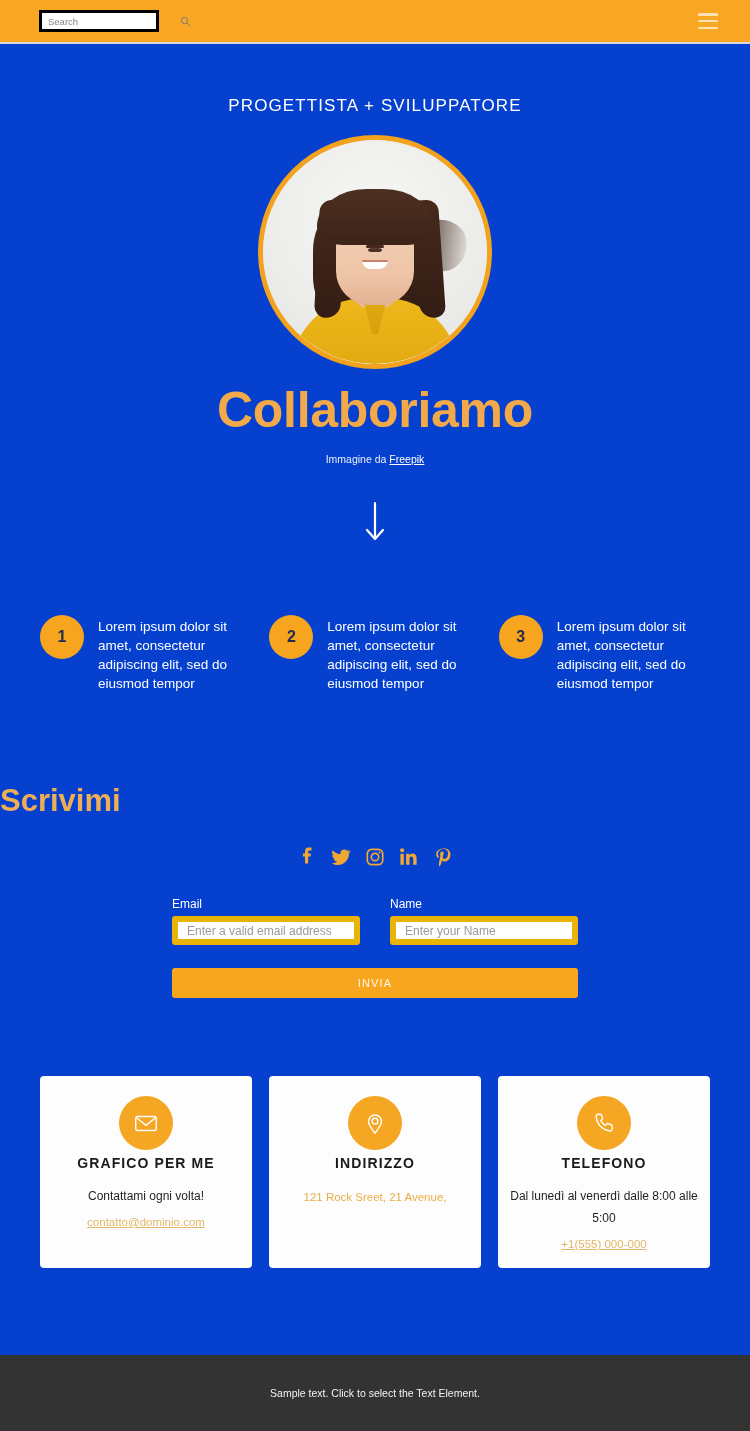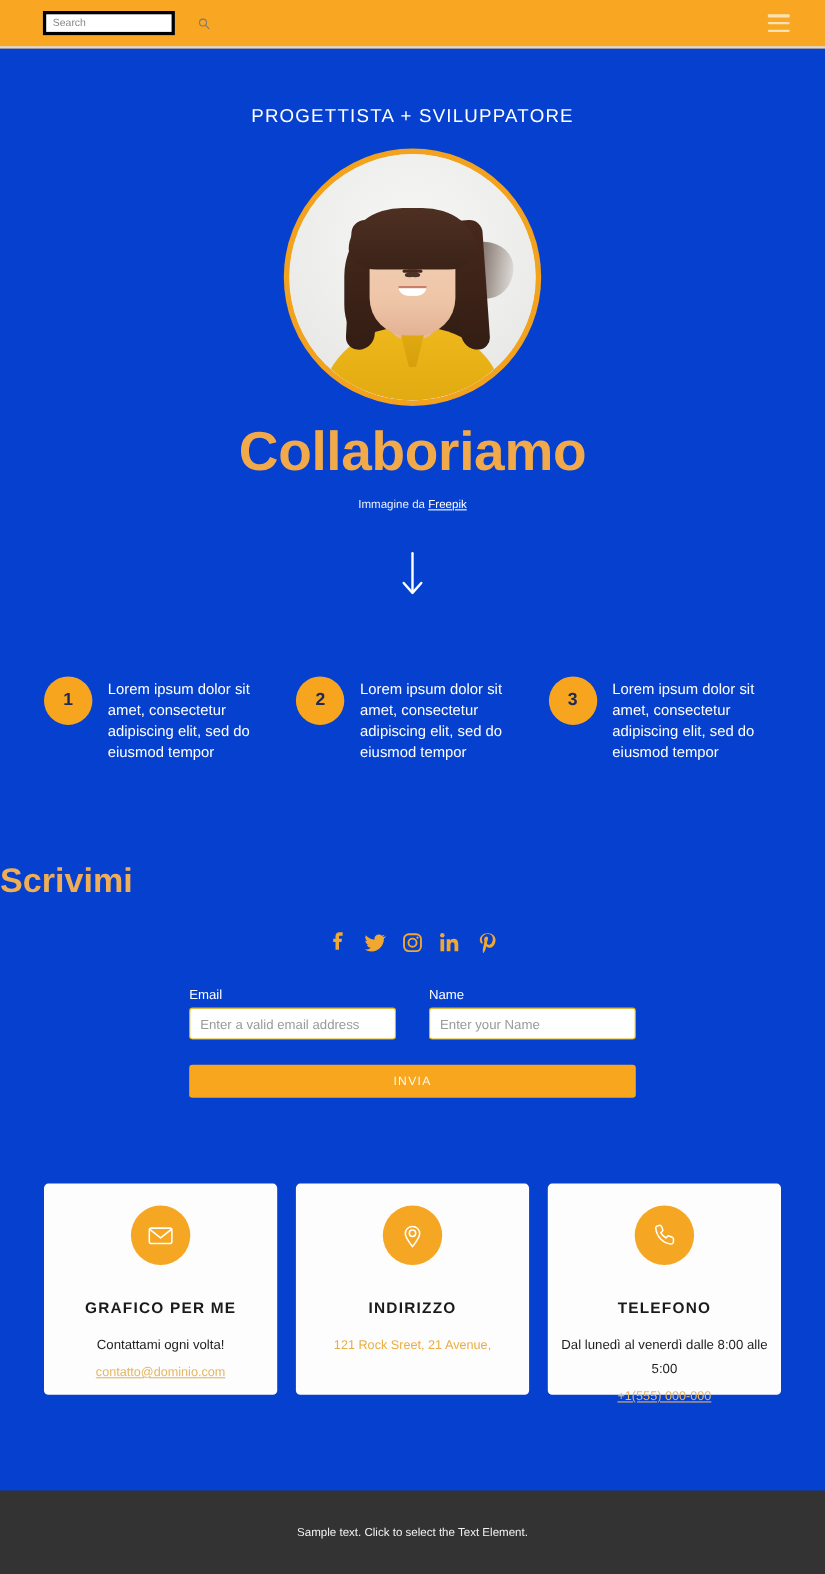--- a/index.html
+++ b/index.html
@@ -166,21 +166,21 @@
   }
   .socials { display: flex; justify-content: center; gap: 14px; margin-top: 28px; }
   .socials .s-icon { width: 20px; height: 20px; color: #f0a832; display: block; }
 
   
   .form { width: 406px; margin: 30px auto 0; }
   .fields { display: flex; gap: 30px; }
   .field { flex: 1; }
   .field label { display: block; color: #fff; font-size: 12px; margin-bottom: 5px; }
   .field input {
-    width: 100%; height: 29px; border: 1px solid #eab308; border-radius: 3px;
+    width: 100%; height: 29px; border: 6px solid #eab308; border-radius: 3px;
     background: #fff; padding: 0 9px; font-size: 12px;
     font-family: "Liberation Sans", sans-serif; color: #333; outline: none;
   }
   .field input::placeholder { color: #9a9a9a; }
   .submit {
     width: 100%; height: 30px; margin-top: 23px;
     background: #f9a61f; border: none; border-radius: 3px;
     color: #fff8ec; font-size: 11px; letter-spacing: 1.2px;
     font-family: "Liberation Sans", sans-serif; cursor: pointer;
   }
@@ -193,21 +193,21 @@
     text-align: center; padding-top: 20px;
   }
   .c-icon {
     width: 54px; height: 54px; border-radius: 50%;
     background: #f5a623; margin: 0 auto;
     display: flex; align-items: center; justify-content: center;
   }
   .c-icon svg { display: block; }
   .card h3 {
     font-size: 14px; font-weight: bold; color: #1a1a1a;
-    letter-spacing: 1.1px; margin-top: 31px;
+    letter-spacing: 1.1px; margin-top: 5px;
   }
   .card .c-line { font-size: 12px; color: #1f1f1f; margin-top: 14px; line-height: 22px; }
   .card .c-link {
     display: inline-block; font-size: 11.5px; color: #e3b765;
     text-decoration: underline; margin-top: 9px;
   }
   .card .c-addr { font-size: 11.5px; color: #e9ad45; margin-top: 14px; line-height: 25px; }
 
   
   .footer {

